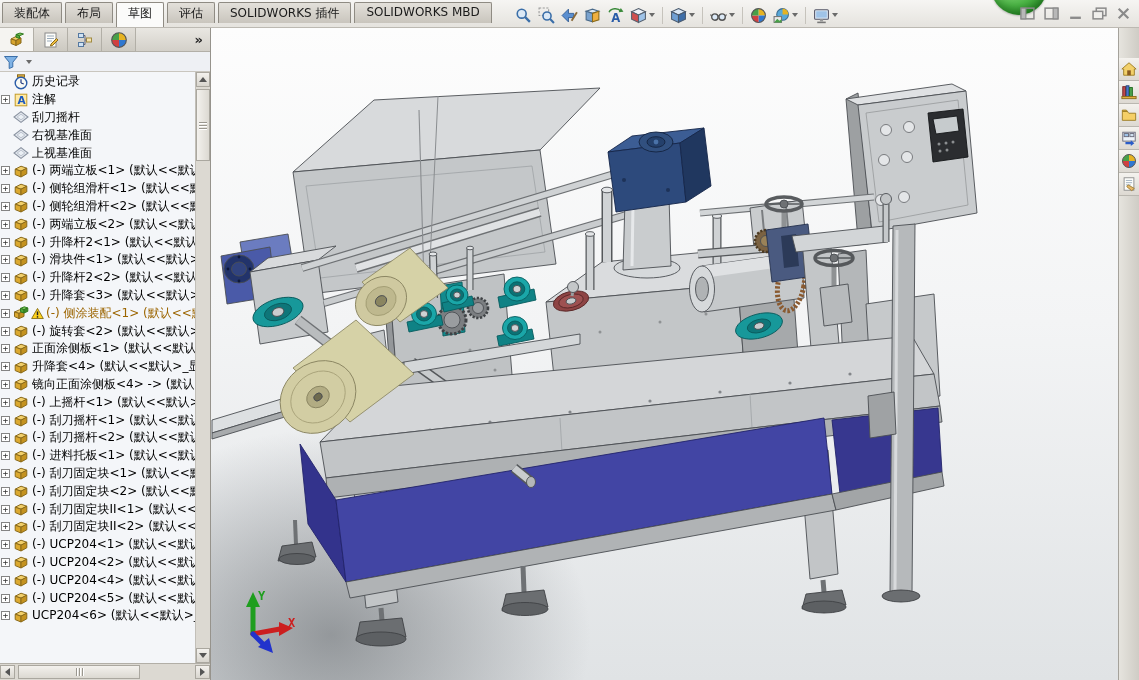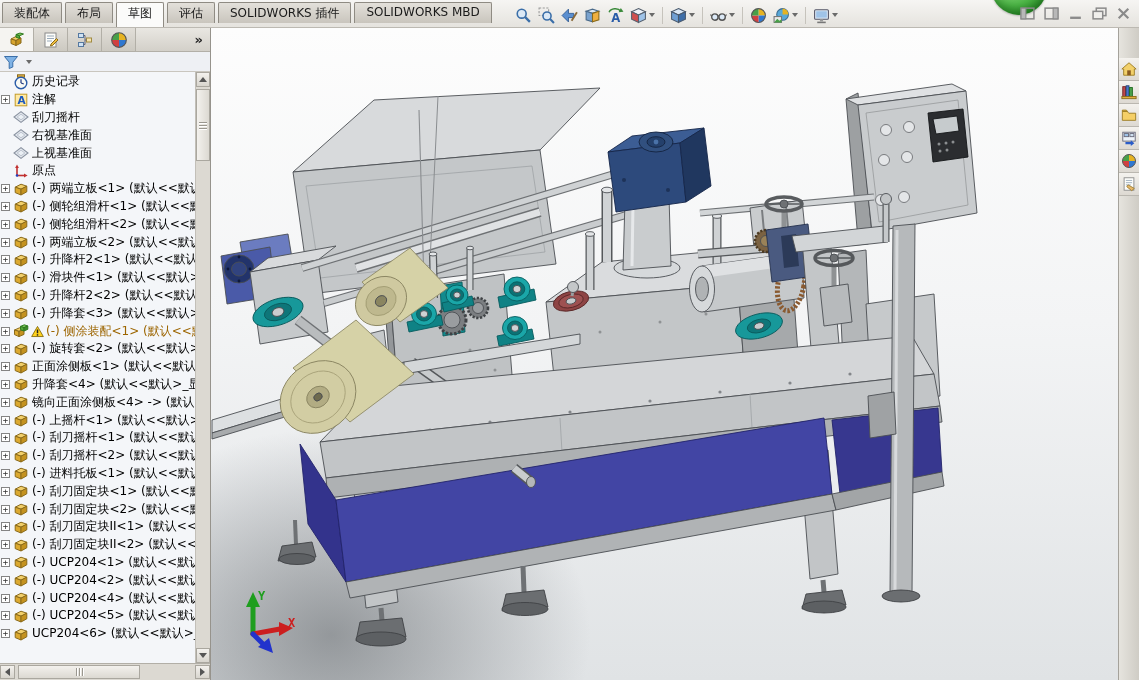--- a/index.html
+++ b/index.html
@@ -351,33 +351,20 @@
               <span class="expander none"></span>
               <span class="ticon">
                 <svg viewBox="0 0 16 16">
                   <polygon points="8,2.6 15,8 8,13.4 1,8" fill="rgba(205,212,222,0.45)" stroke="#8a92a0" stroke-width="1.1"></polygon>
                   <polygon points="8,5.2 11.8,8 8,10.8 4.2,8" fill="rgba(240,243,248,0.7)" stroke="#aab2c0" stroke-width="0.7"></polygon>
                 </svg>
               </span>
               <span class="tlabel">上视基准面</span>
             </div>
             <div class="trow">
-              <span class="expander none"></span>
-              <span class="ticon">
-                <svg viewBox="0 0 16 16">
-                  <line x1="4" y1="12.5" x2="11" y2="12.5" stroke="#c03030" stroke-width="1.6"></line>
-                  <polygon points="11,10.6 11,14.4 14.6,12.5" fill="#c03030"></polygon>
-                  <line x1="4" y1="12.5" x2="4" y2="5" stroke="#c03030" stroke-width="1.6"></line>
-                  <polygon points="2.1,5 5.9,5 4,1.4" fill="#c03030"></polygon>
-                  <circle cx="4" cy="12.5" r="1.3" fill="#2040c0"></circle>
-                </svg>
-              </span>
-              <span class="tlabel">原点</span>
-            </div>
-            <div class="trow">
               <span class="expander">+</span>
               <span class="ticon">
                 <svg viewBox="0 0 16 16">
                   <polygon points="2.2,6.2 8,3.2 13.8,5.2 8,8.2" fill="#f2cf6a" stroke="#8a6a1a"></polygon>
                   <polygon points="2.2,6.2 8,8.2 8,14 2.2,11.6" fill="#dca92f" stroke="#8a6a1a"></polygon>
                   <polygon points="8,8.2 13.8,5.2 13.8,10.8 8,14" fill="#c4921f" stroke="#8a6a1a"></polygon>
                 </svg>
               </span>
               <span class="tlabel">(-) 两端立板&lt;1&gt; (默认&lt;&lt;默认</span>
             </div>

